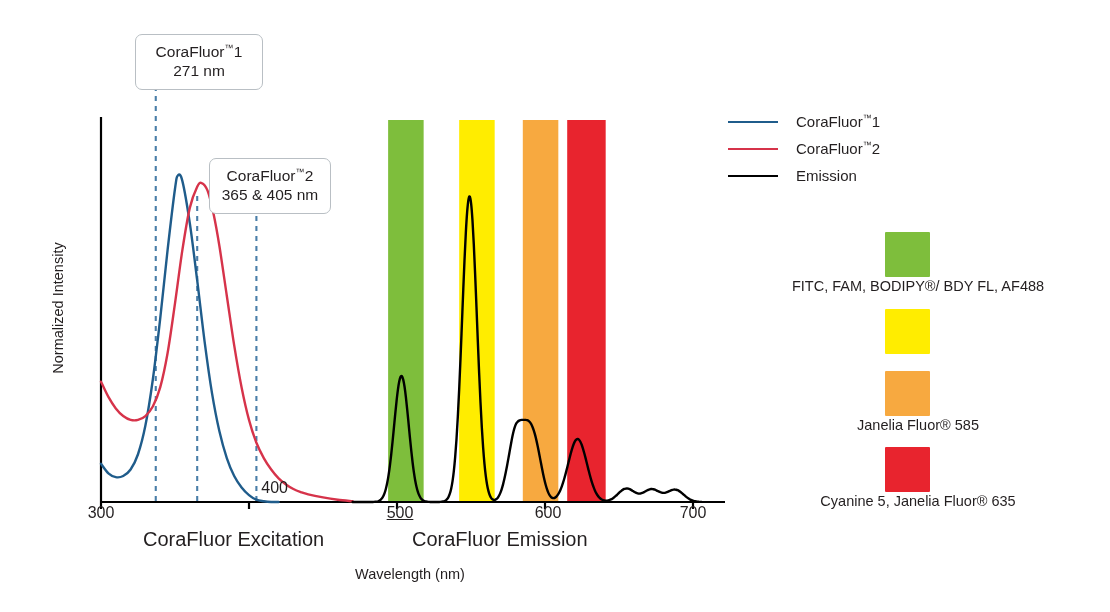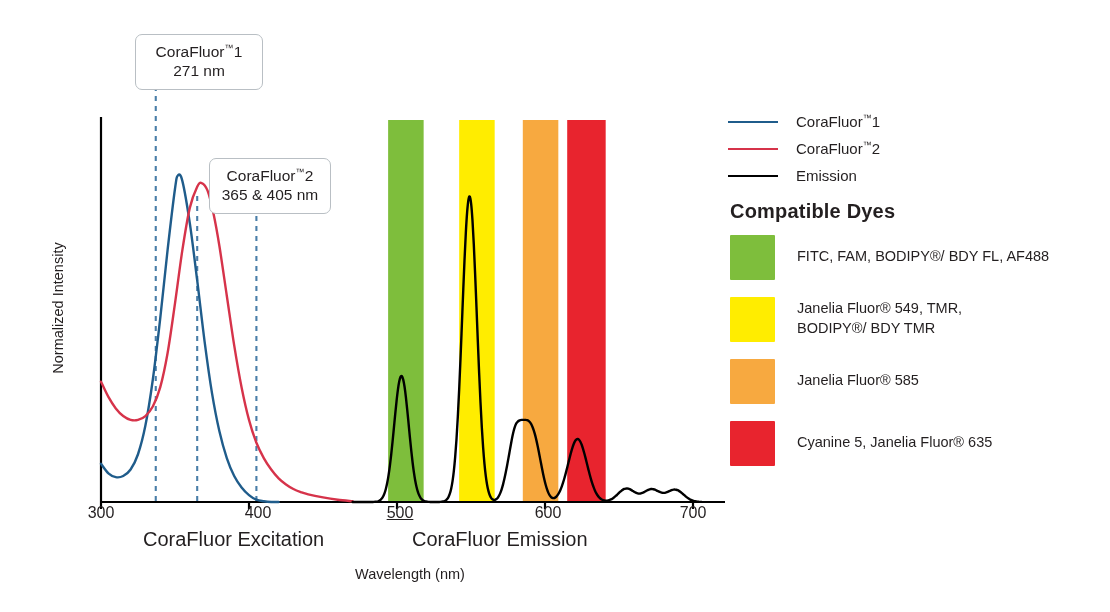--- a/index.html
+++ b/index.html
@@ -31,21 +31,21 @@
   
   #legend{position:absolute;left:728px;top:108px;width:370px;}
   .lg-row{display:flex;align-items:center;height:27px;}
   .lg-line{width:50px;height:0;border-top:2.6px solid #000;margin-right:18px;flex:0 0 50px;}
   .lg-txt{font-size:15px;color:#231f20;white-space:nowrap;}
   .lg-txt sup{font-size:9px;vertical-align:super;}
 
   #dyes-title{position:absolute;left:730px;top:200px;font-size:20px;font-weight:bold;
               color:#231f20;letter-spacing:.2px;}
   #dyes{position:absolute;left:730px;top:232px;width:376px;}
-  .dye-row{display:flex;align-items:center;min-height:50px;margin-bottom:12px;}
+  .dye-row{display:flex;align-items:center;min-height:50px;margin-bottom:12px;flex-direction:column;}
   .dye-sw{width:45px;height:45px;flex:0 0 45px;margin-right:22px;border-radius:1px;}
   .dye-txt{font-size:14.5px;line-height:1.35;color:#231f20;}
 </style>
 </head>
 <body>
 
 <div id="root">
 
   <svg class="plot-svg" id="plot" viewBox="0 0 1110 612">
       <rect x="388.12" y="120" width="35.51999999999998" height="382" fill="#7EBE3C"></rect>
@@ -71,21 +71,21 @@
     <div class="l1"><span>CoraFluor</span><sup>™</sup><span>1</span></div>
     <div class="l2">271 nm</div>
   </div>
 
   <div class="callout" id="callout-2">
     <div class="l1"><span>CoraFluor</span><sup>™</sup><span>2</span></div>
     <div class="l2">365 &amp; 405 nm</div>
   </div>
 
   <div class="ax-tick" style="left:71px;top:504px;">300</div>
-  <div class="ax-tick" style="left:228px;top:504px;">400</div>
+  <div class="ax-tick" style="left:228px;top:479px;text-align:right;">400</div>
   <div class="ax-tick" style="left:370px;top:504px;text-decoration:underline;">500</div>
   <div class="ax-tick" style="left:518px;top:504px;">600</div>
   <div class="ax-tick" style="left:663px;top:504px;">700</div>
 
   <div class="ax-sub" style="left:143px;top:528px;">CoraFluor Excitation</div>
   <div class="ax-sub" style="left:412px;top:528px;">CoraFluor Emission</div>
 
   <div id="xlabel">Wavelength (nm)</div>
   <div id="ylabel">Normalized Intensity</div>
 
@@ -97,29 +97,27 @@
     <div class="lg-row">
       <span class="lg-line" id="lgl1" style="border-top-color: rgb(214, 51, 74);"></span>
       <span class="lg-txt"><span>CoraFluor</span><sup>™</sup><span>2</span></span>
     </div>
     <div class="lg-row">
       <span class="lg-line" id="lgl2" style="border-top-color: rgb(0, 0, 0);"></span>
       <span class="lg-txt">Emission</span>
     </div>
   </div>
 
-  <div id="dyes-title">Compatible Dyes</div>
   <div id="dyes">
       <div class="dye-row">
         <div class="dye-sw" style="background: rgb(126, 190, 60);"></div>
         <div class="dye-txt">FITC, FAM, BODIPY®/ BDY FL, AF488</div>
       </div>
       <div class="dye-row">
         <div class="dye-sw" style="background: rgb(255, 237, 0);"></div>
-        <div class="dye-txt">Janelia Fluor® 549, TMR,<br>BODIPY®/ BDY TMR</div>
       </div>
       <div class="dye-row">
         <div class="dye-sw" style="background: rgb(247, 169, 64);"></div>
         <div class="dye-txt">Janelia Fluor® 585</div>
       </div>
       <div class="dye-row">
         <div class="dye-sw" style="background: rgb(232, 36, 46);"></div>
         <div class="dye-txt">Cyanine 5, Janelia Fluor® 635</div>
       </div>
     </div>

